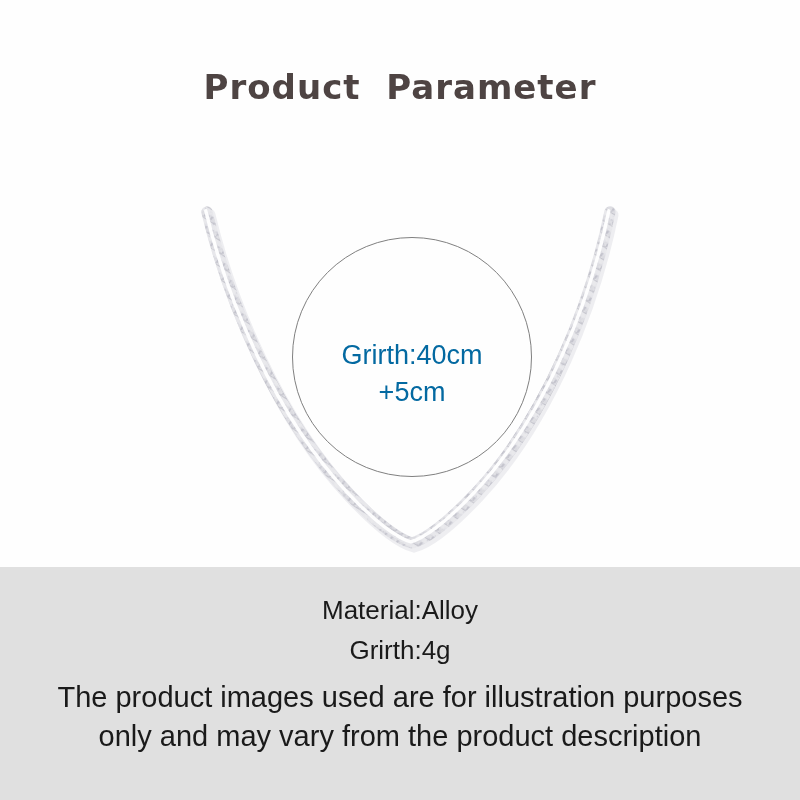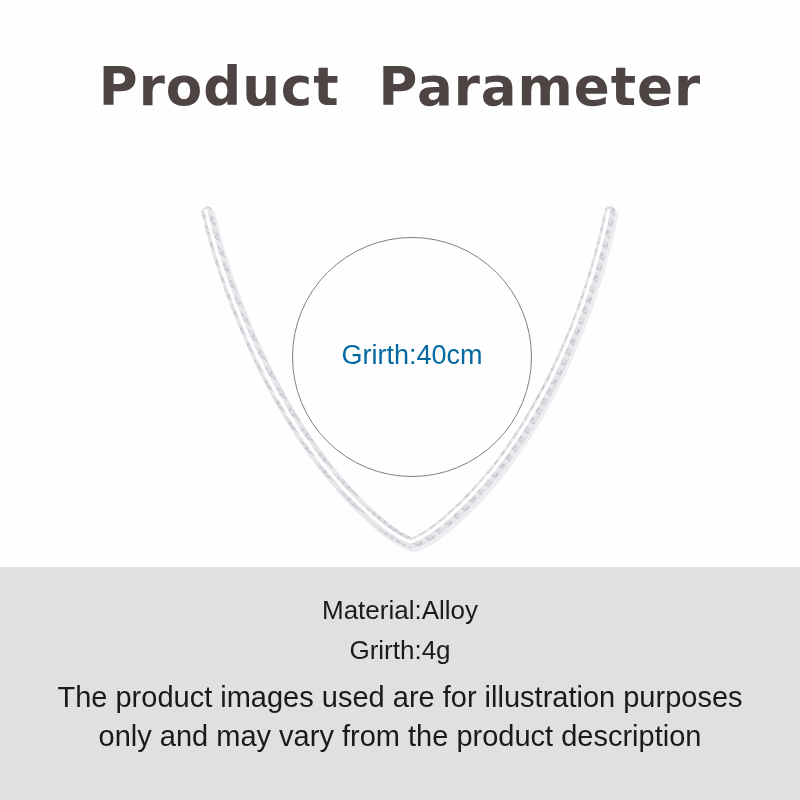--- a/index.html
+++ b/index.html
@@ -18,21 +18,21 @@
 
   
   #title {
     position: absolute;
     left: 0;
     top: 58px;
     width: 800px;
     text-align: center;
     font-family: "DejaVu Sans", sans-serif;
     font-weight: bold;
-    font-size: 53px;
+    font-size: 34px;
     line-height: 58px;
     letter-spacing: 1px;
     color: #4e4443;
     white-space: pre;
   }
 
   
   #photo-area {
     position: absolute;
     left: 0;
@@ -159,20 +159,21 @@
       <use href="#chainPath" stroke="url(#sparklePat2)" stroke-width="10" fill="none" stroke-linecap="round" opacity="0.85"></use>
 
       <use href="#chainPath" stroke="#b4b4bf" stroke-width="11.5" fill="none" stroke-linecap="round" opacity="0.30" style="mix-blend-mode:multiply"></use>
 
       <use href="#chainPath" stroke="#ffffff" stroke-width="3.4" fill="none" stroke-linecap="round" opacity="0.95" transform="translate(-1.2,-1.2)"></use>
     </svg>
 
     <div id="measure-circle"></div>
     <div id="measure-text">
       <span>Grirth:40cm</span>
+      <span class="line2">+5cm</span>
     </div>
   </div>
 
   <div id="title">Product  Parameter</div>
 
   <div id="footer">
     <div class="spec-line" id="spec-material">Material:Alloy</div>
     <div class="spec-line" id="spec-weight">Grirth:4g</div>
     <div class="disclaimer-line" id="disclaimer-1">The product images used are for illustration purposes</div>
     <div class="disclaimer-line" id="disclaimer-2">only and may vary from the product description</div>

